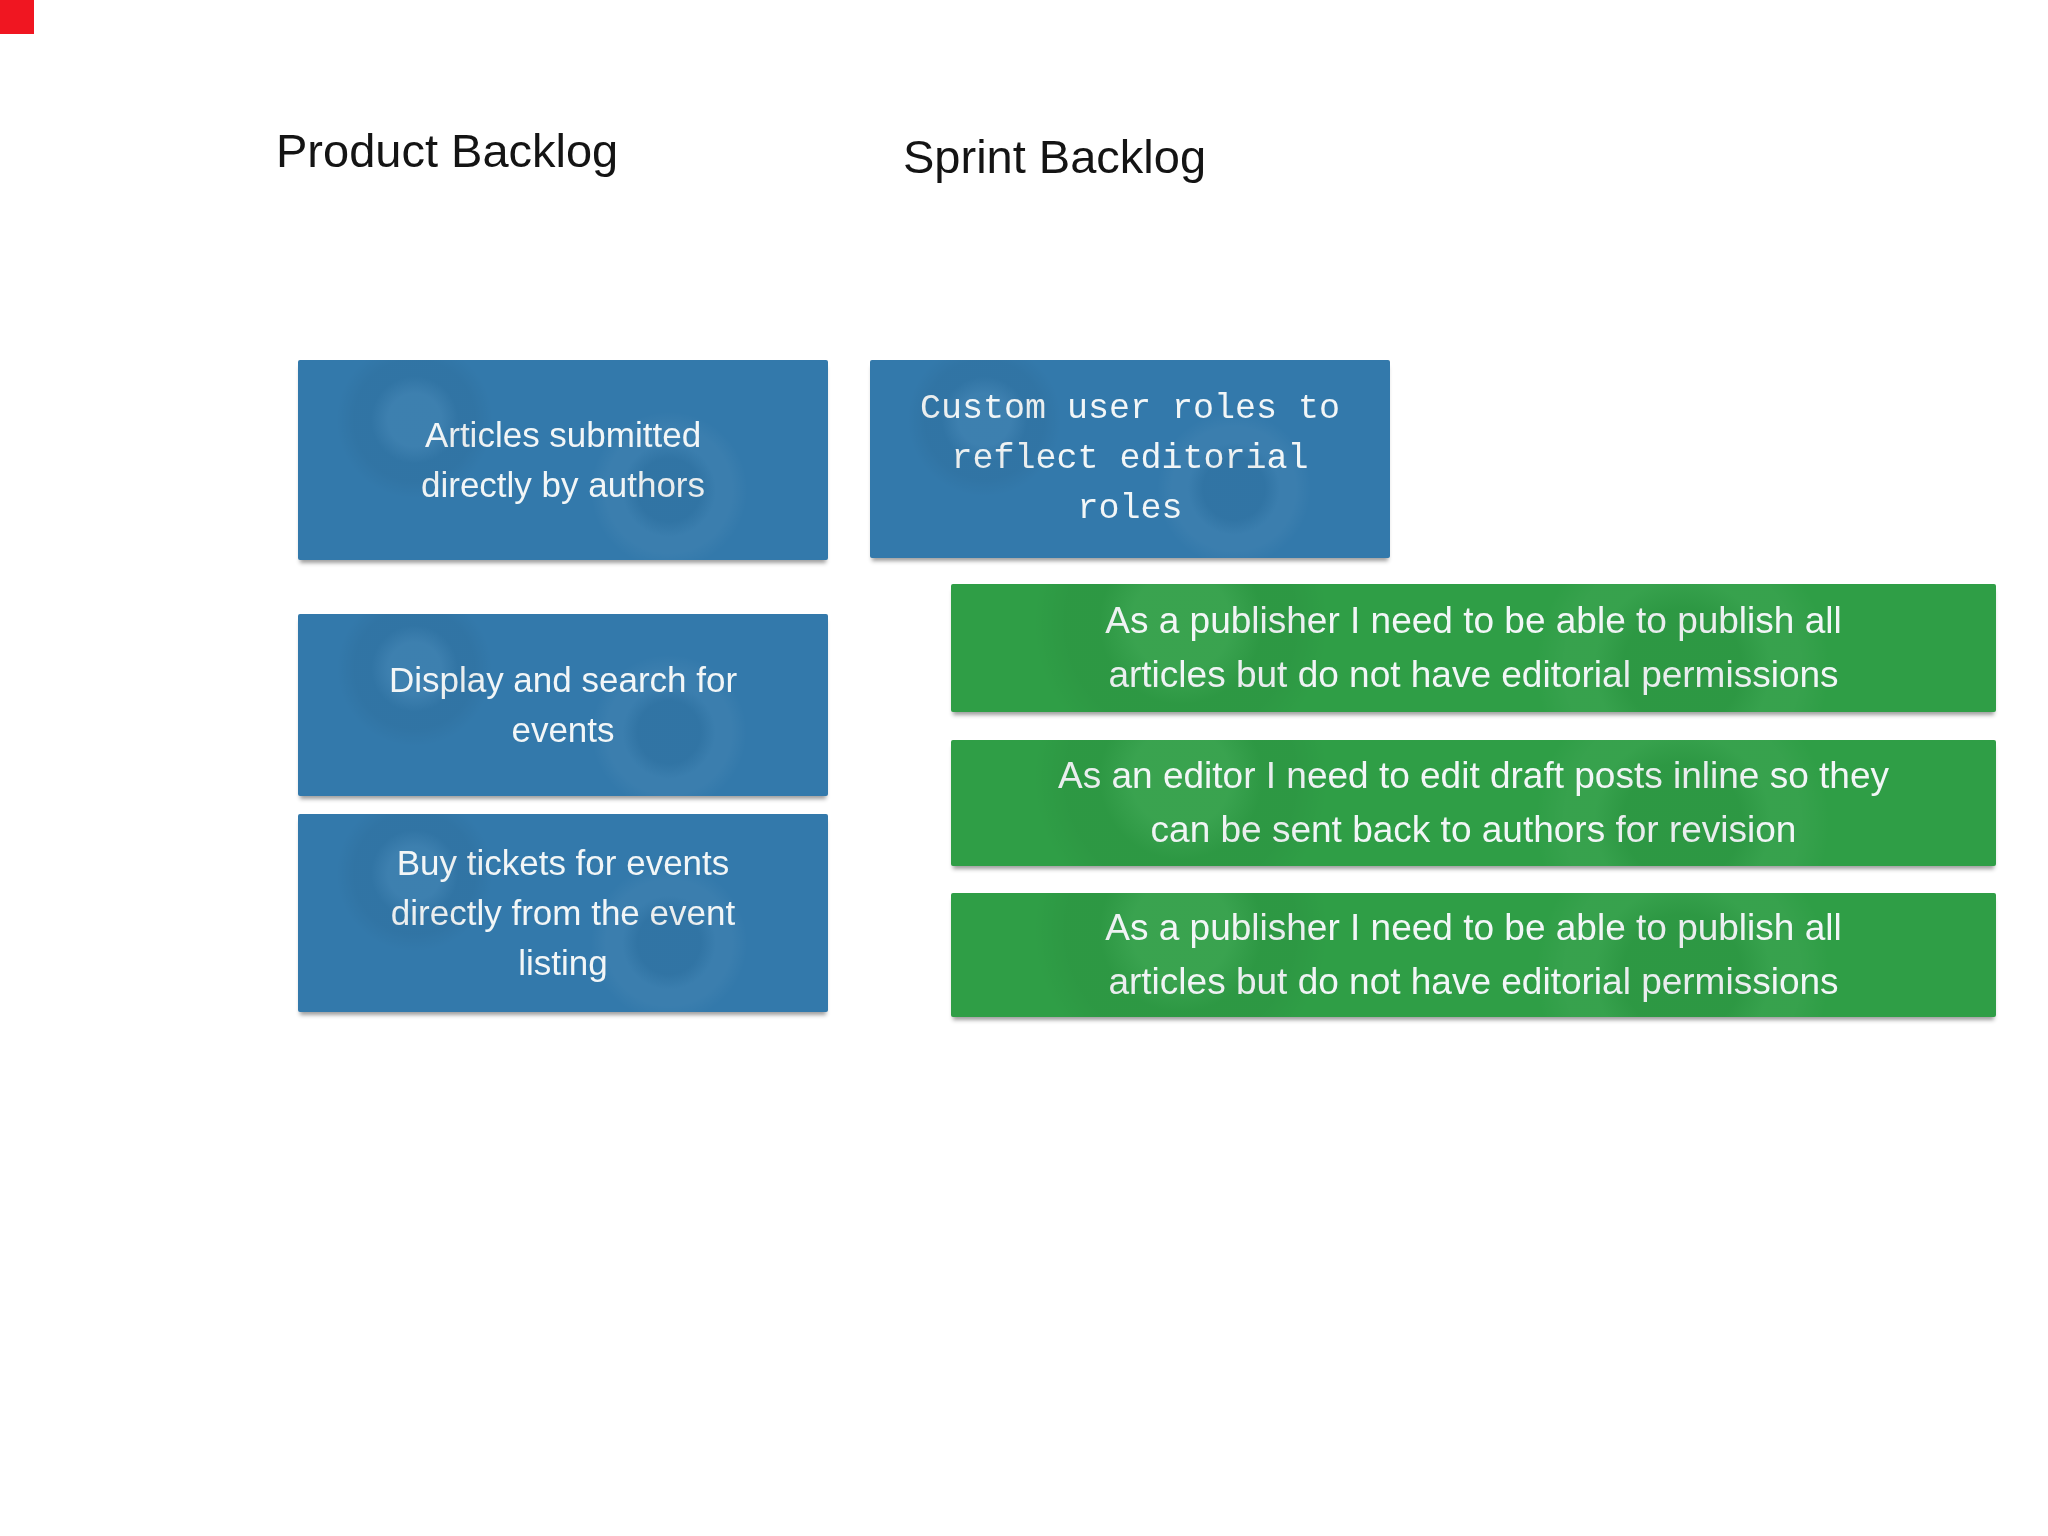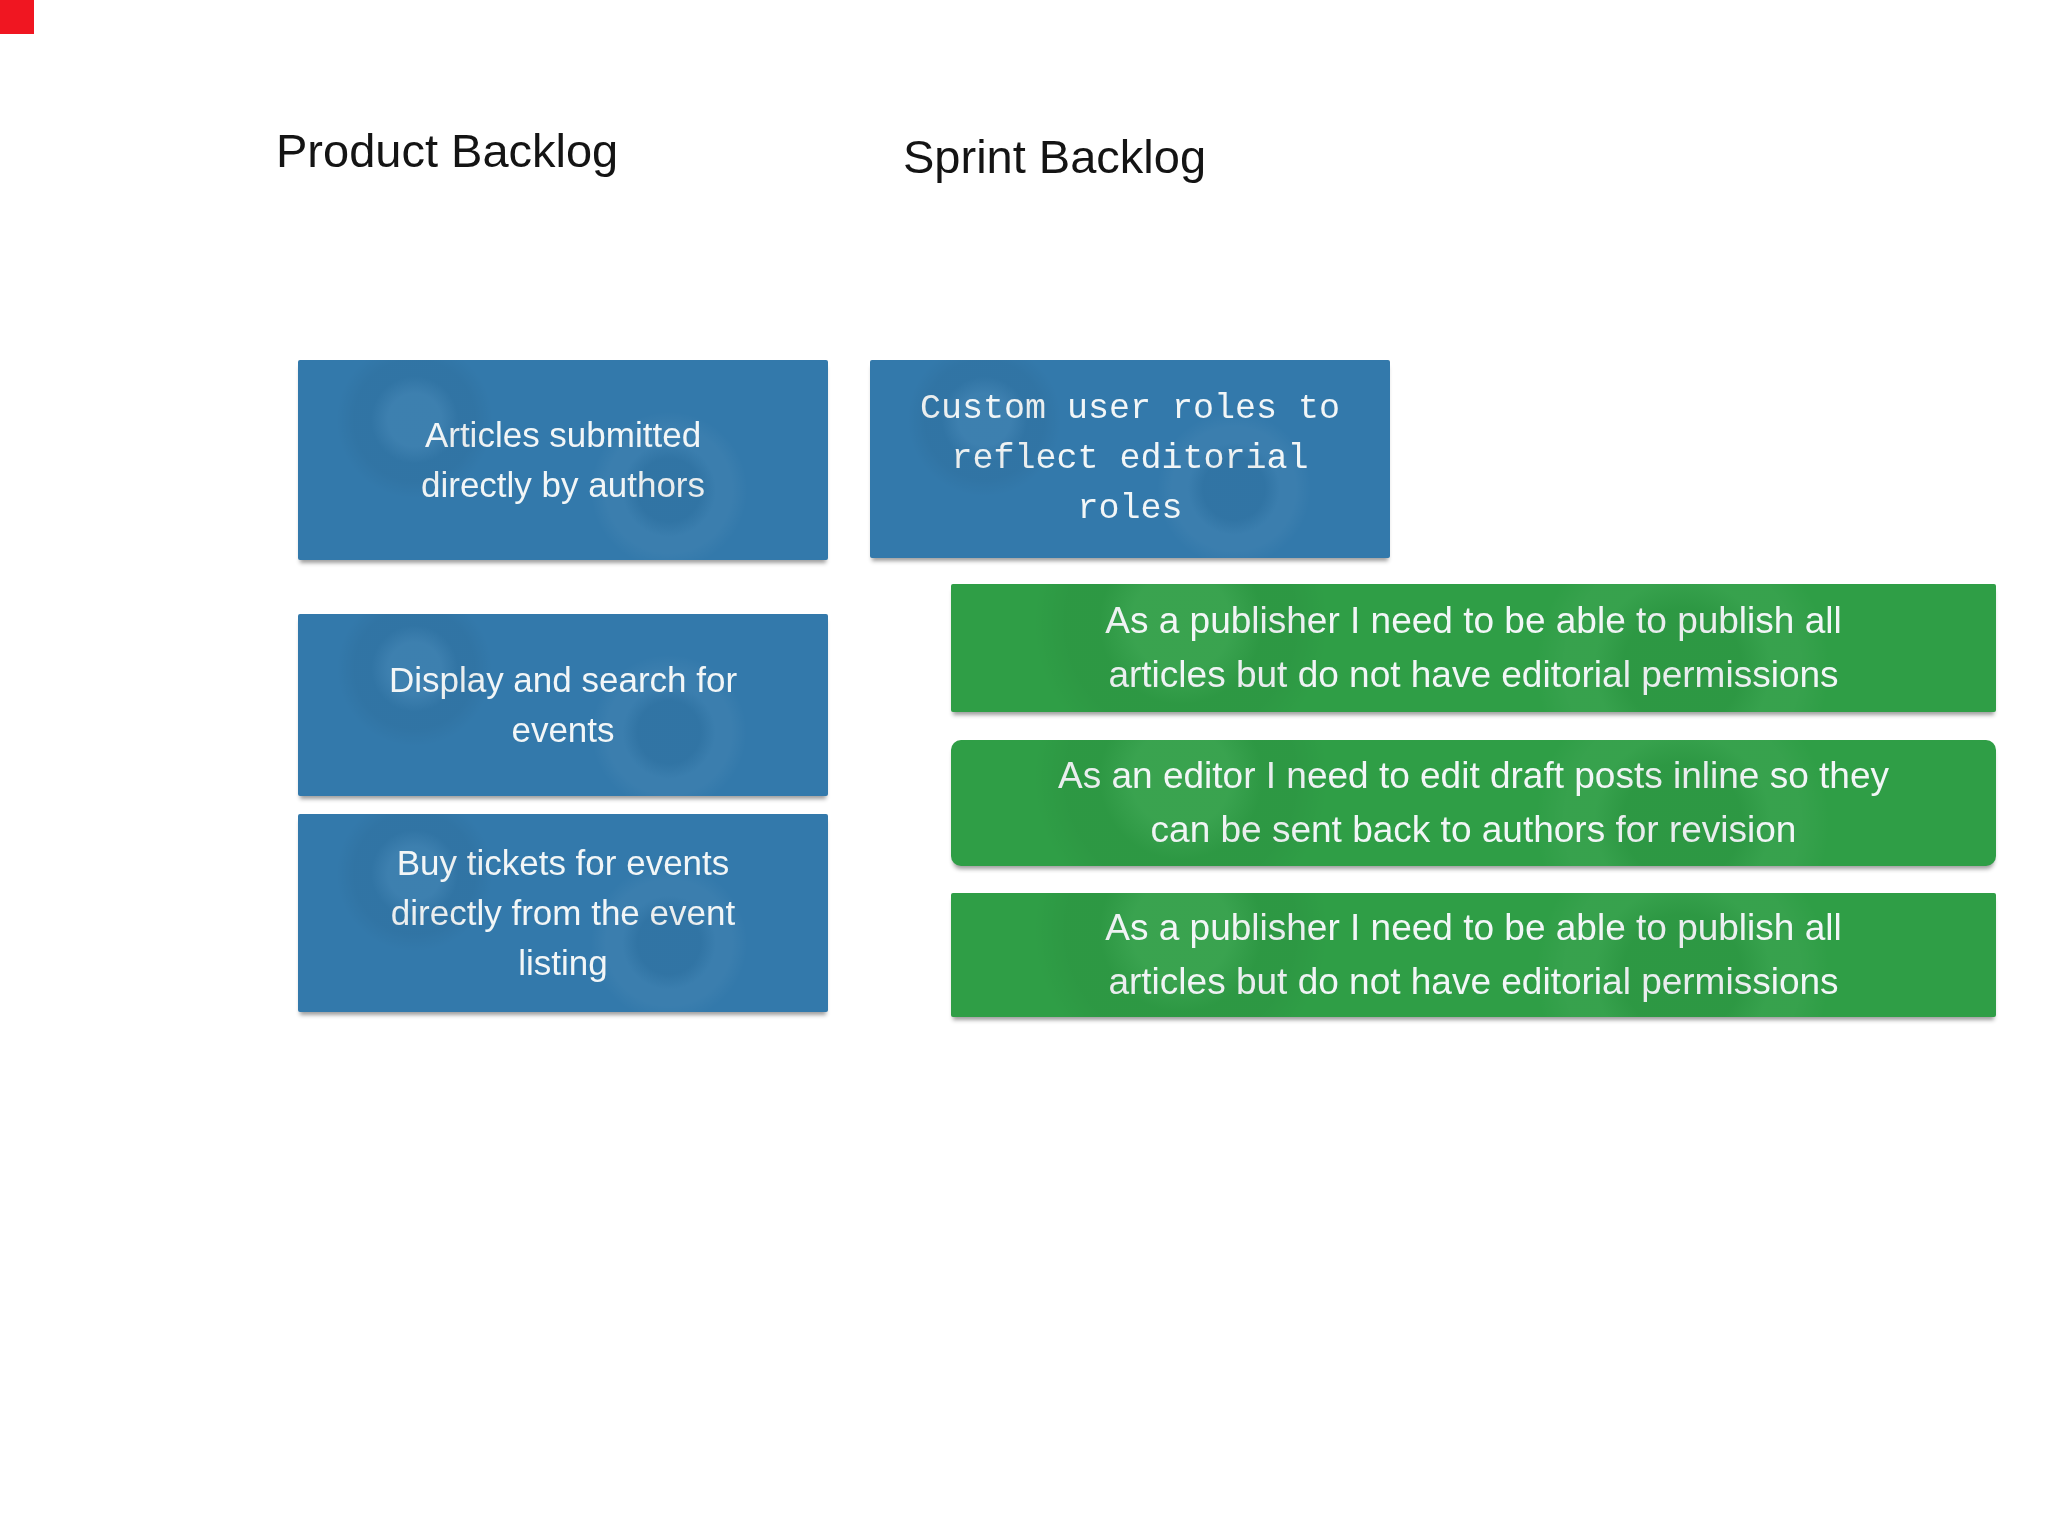--- a/index.html
+++ b/index.html
@@ -82,19 +82,19 @@
   <div class="card blue" style="left:270px;top:814px;width:530px;height:198px;">Buy tickets for events
 directly from the event
 listing</div>
 
   <div class="card blue" style="left:842px;top:360px;width:520px;height:198px;font-family:Liberation Mono, monospace;">Custom user roles to
 reflect editorial roles</div>
 
   <div class="card green" style="left:923px;top:584px;width:1045px;height:128px;">As a publisher I need to be able to publish all
 articles but do not have editorial permissions</div>
 
-  <div class="card green" style="left:923px;top:740px;width:1045px;height:126px;border-radius:10px;">As an editor I need to edit draft posts inline so they
+  <div class="card green" style="left:923px;top:740px;width:1045px;height:126px;">As an editor I need to edit draft posts inline so they
 can be sent back to authors for revision</div>
 
   <div class="card green" style="left:923px;top:893px;width:1045px;height:124px;">As a publisher I need to be able to publish all
 articles but do not have editorial permissions</div>
 
 </div>
 
 </body></html>

